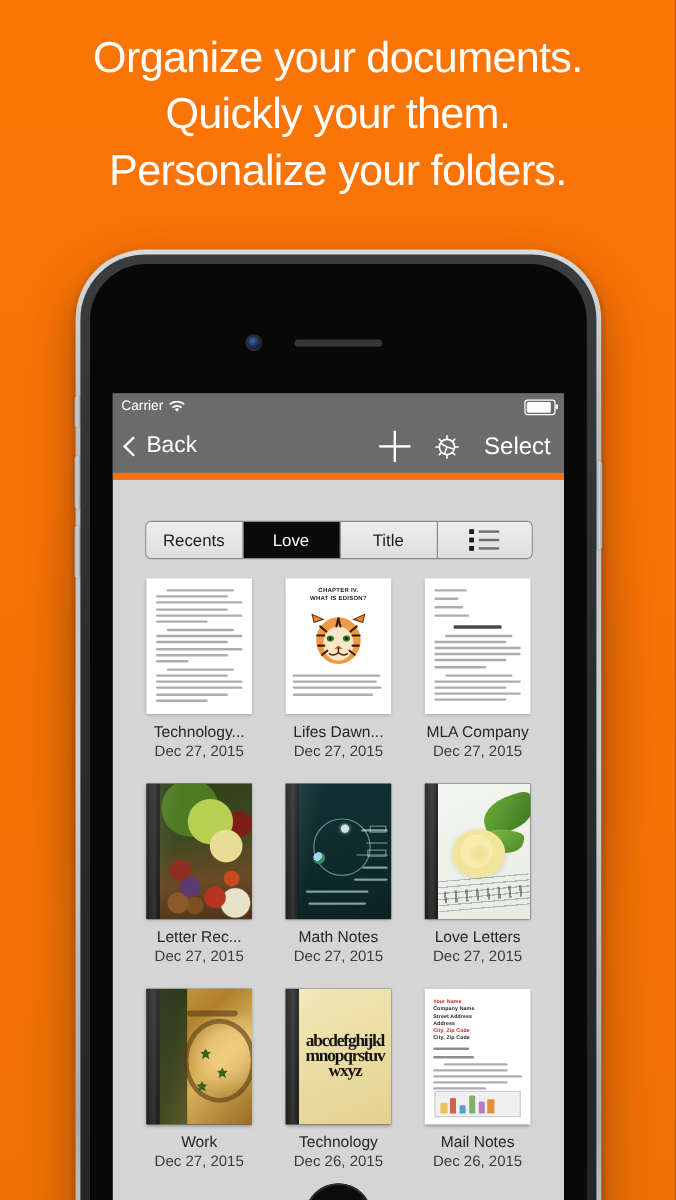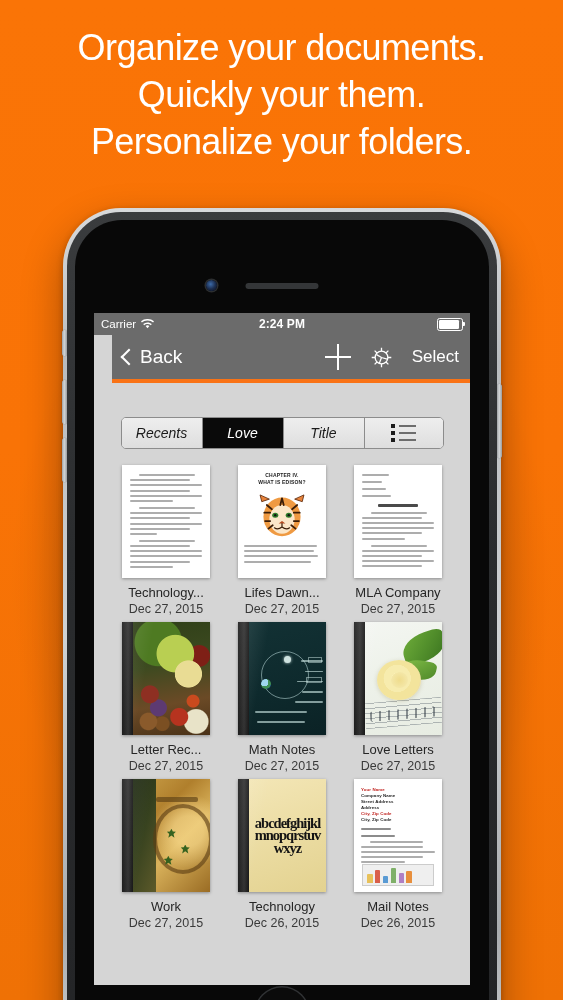--- a/index.html
+++ b/index.html
@@ -67,21 +67,21 @@
   .home-btn{
     position:absolute;left:50%;bottom:14px;transform:translateX(-50%);
     width:56px;height:56px;border-radius:50%;
     background:#0b0b0b;
     box-shadow:inset 0 0 0 1.5px #303234;
   }
 
   
   .screen{
     position:absolute;left:50%;transform:translateX(-50%);
-    top:93px;width:376px;height:672px;
+    top:108px;width:376px;height:672px;
     background:#d5d5d5;overflow:hidden;
   }
 
   
   .statusbar{
     height:22px;background:#6b6b6b;color:#fff;
     display:flex;align-items:center;
     font-size:11.5px;position:relative;
     padding:0 7px;
   }
@@ -92,59 +92,57 @@
     width:24px;height:11px;border:1.3px solid #fff;border-radius:2.6px;
     position:relative;display:block;
   }
   .battery::after{content:"";position:absolute;right:-3.4px;top:3px;width:2px;height:4px;background:#fff;border-radius:0 1px 1px 0;}
   .battery i{position:absolute;left:1px;top:1px;bottom:1px;width:20px;background:#fff;border-radius:1.2px;display:block;}
 
   
   .navbar{
     height:44px;background:#6b6b6b;color:#fff;
     display:flex;align-items:center;padding:0 11px;
-    border-bottom:4px solid #f97316;
-    margin-left:18px;
+    border-bottom:6px solid #f97316;
   }
   .nav-back{display:flex;align-items:center;gap:5px;font-size:19px;cursor:pointer;}
   .chev{display:block;width:10px;height:10px;border-left:2.6px solid #fff;border-bottom:2.6px solid #fff;transform:rotate(45deg);margin-bottom:1px;}
   .nav-spacer{flex:1;}
   .nav-plus{width:26px;height:26px;position:relative;cursor:pointer;margin-right:18px;}
   .nav-plus::before,.nav-plus::after{content:"";position:absolute;background:#fff;}
   .nav-plus::before{left:0;right:0;top:12px;height:1.8px;}
   .nav-plus::after{top:0;bottom:0;left:12px;width:1.8px;}
   .nav-gear{margin-right:18px;cursor:pointer;display:flex;}
-  .nav-select{font-size:17px;cursor:pointer;}
+  .nav-select{font-size:20px;cursor:pointer;}
 
   
   .seg-wrap{display:flex;justify-content:center;margin-top:34px;}
   .segmented{
     display:flex;align-items:stretch;
     border:1px solid #8c8c8c;border-radius:5px;overflow:hidden;
     background:#e8e8e8;height:30px;
     box-shadow:0 1px 0 rgba(255,255,255,0.6) inset;
-    font-style:italic;
   }
   .seg{
     display:flex;align-items:center;justify-content:center;
     padding:0 13px;font-size:14px;color:#1b1b1b;
     background:linear-gradient(180deg,#eeeeee,#dedede);
     border-right:1px solid #8c8c8c;cursor:pointer;min-width:54px;
   }
   .seg.active{background:#0a0a0a;color:#ffffff;}
   .seg.icon{padding:0 12px;border-right:none;}
   .listicon{display:flex;flex-direction:column;justify-content:center;gap:3.5px;}
   .listicon span{display:flex;align-items:center;gap:4px;}
   .listicon b{width:3.4px;height:3.4px;background:#1b1b1b;display:block;}
   .listicon i{width:17px;height:2px;background:#6d6d6d;display:block;}
 
   
   .grid{
     display:grid;grid-template-columns:repeat(3,1fr);
-    padding:16px 14px 0 14px;row-gap:6px;
+    padding:16px 14px 0 14px;row-gap:20px;
   }
   .cell{display:flex;flex-direction:column;align-items:center;cursor:pointer;}
   .thumb{
     width:88px;height:113px;background:#fff;position:relative;overflow:hidden;
     box-shadow:0 1px 3px rgba(0,0,0,0.35);
   }
   .cell-title{
     margin-top:7px;font-size:13px;color:#262626;max-width:100px;
     white-space:nowrap;overflow:hidden;text-overflow:ellipsis;text-align:center;
   }
@@ -281,21 +279,20 @@
 
           <div class="statusbar">
             <div class="sb-left">
               <span>Carrier</span>
               <svg width="13" height="10" viewBox="0 0 13 10">
                 <path d="M6.5 9.2 4.6 6.9a3.1 3.1 0 0 1 3.8 0z" fill="#fff"></path>
                 <path d="M6.5 5.1c-1.3 0-2.5.45-3.35 1.2L2.2 5.1A6.5 6.5 0 0 1 6.5 3.5c1.65 0 3.2.6 4.3 1.6l-.95 1.2A5.1 5.1 0 0 0 6.5 5.1z" fill="#fff"></path>
                 <path d="M6.5 1.5c-2.2 0-4.25.8-5.6 2.05L0 2.3A9.7 9.7 0 0 1 6.5 0 9.7 9.7 0 0 1 13 2.3l-.9 1.25C10.75 2.3 8.7 1.5 6.5 1.5z" fill="#fff"></path>
               </svg>
             </div>
-            <div class="sb-time">2:24 PM</div>
             <div class="sb-right">
               <span class="battery">
                   <i></i>
                 </span>
             </div>
           </div>
 
           <div class="navbar">
             <div class="nav-back">
               <span class="chev"></span>

